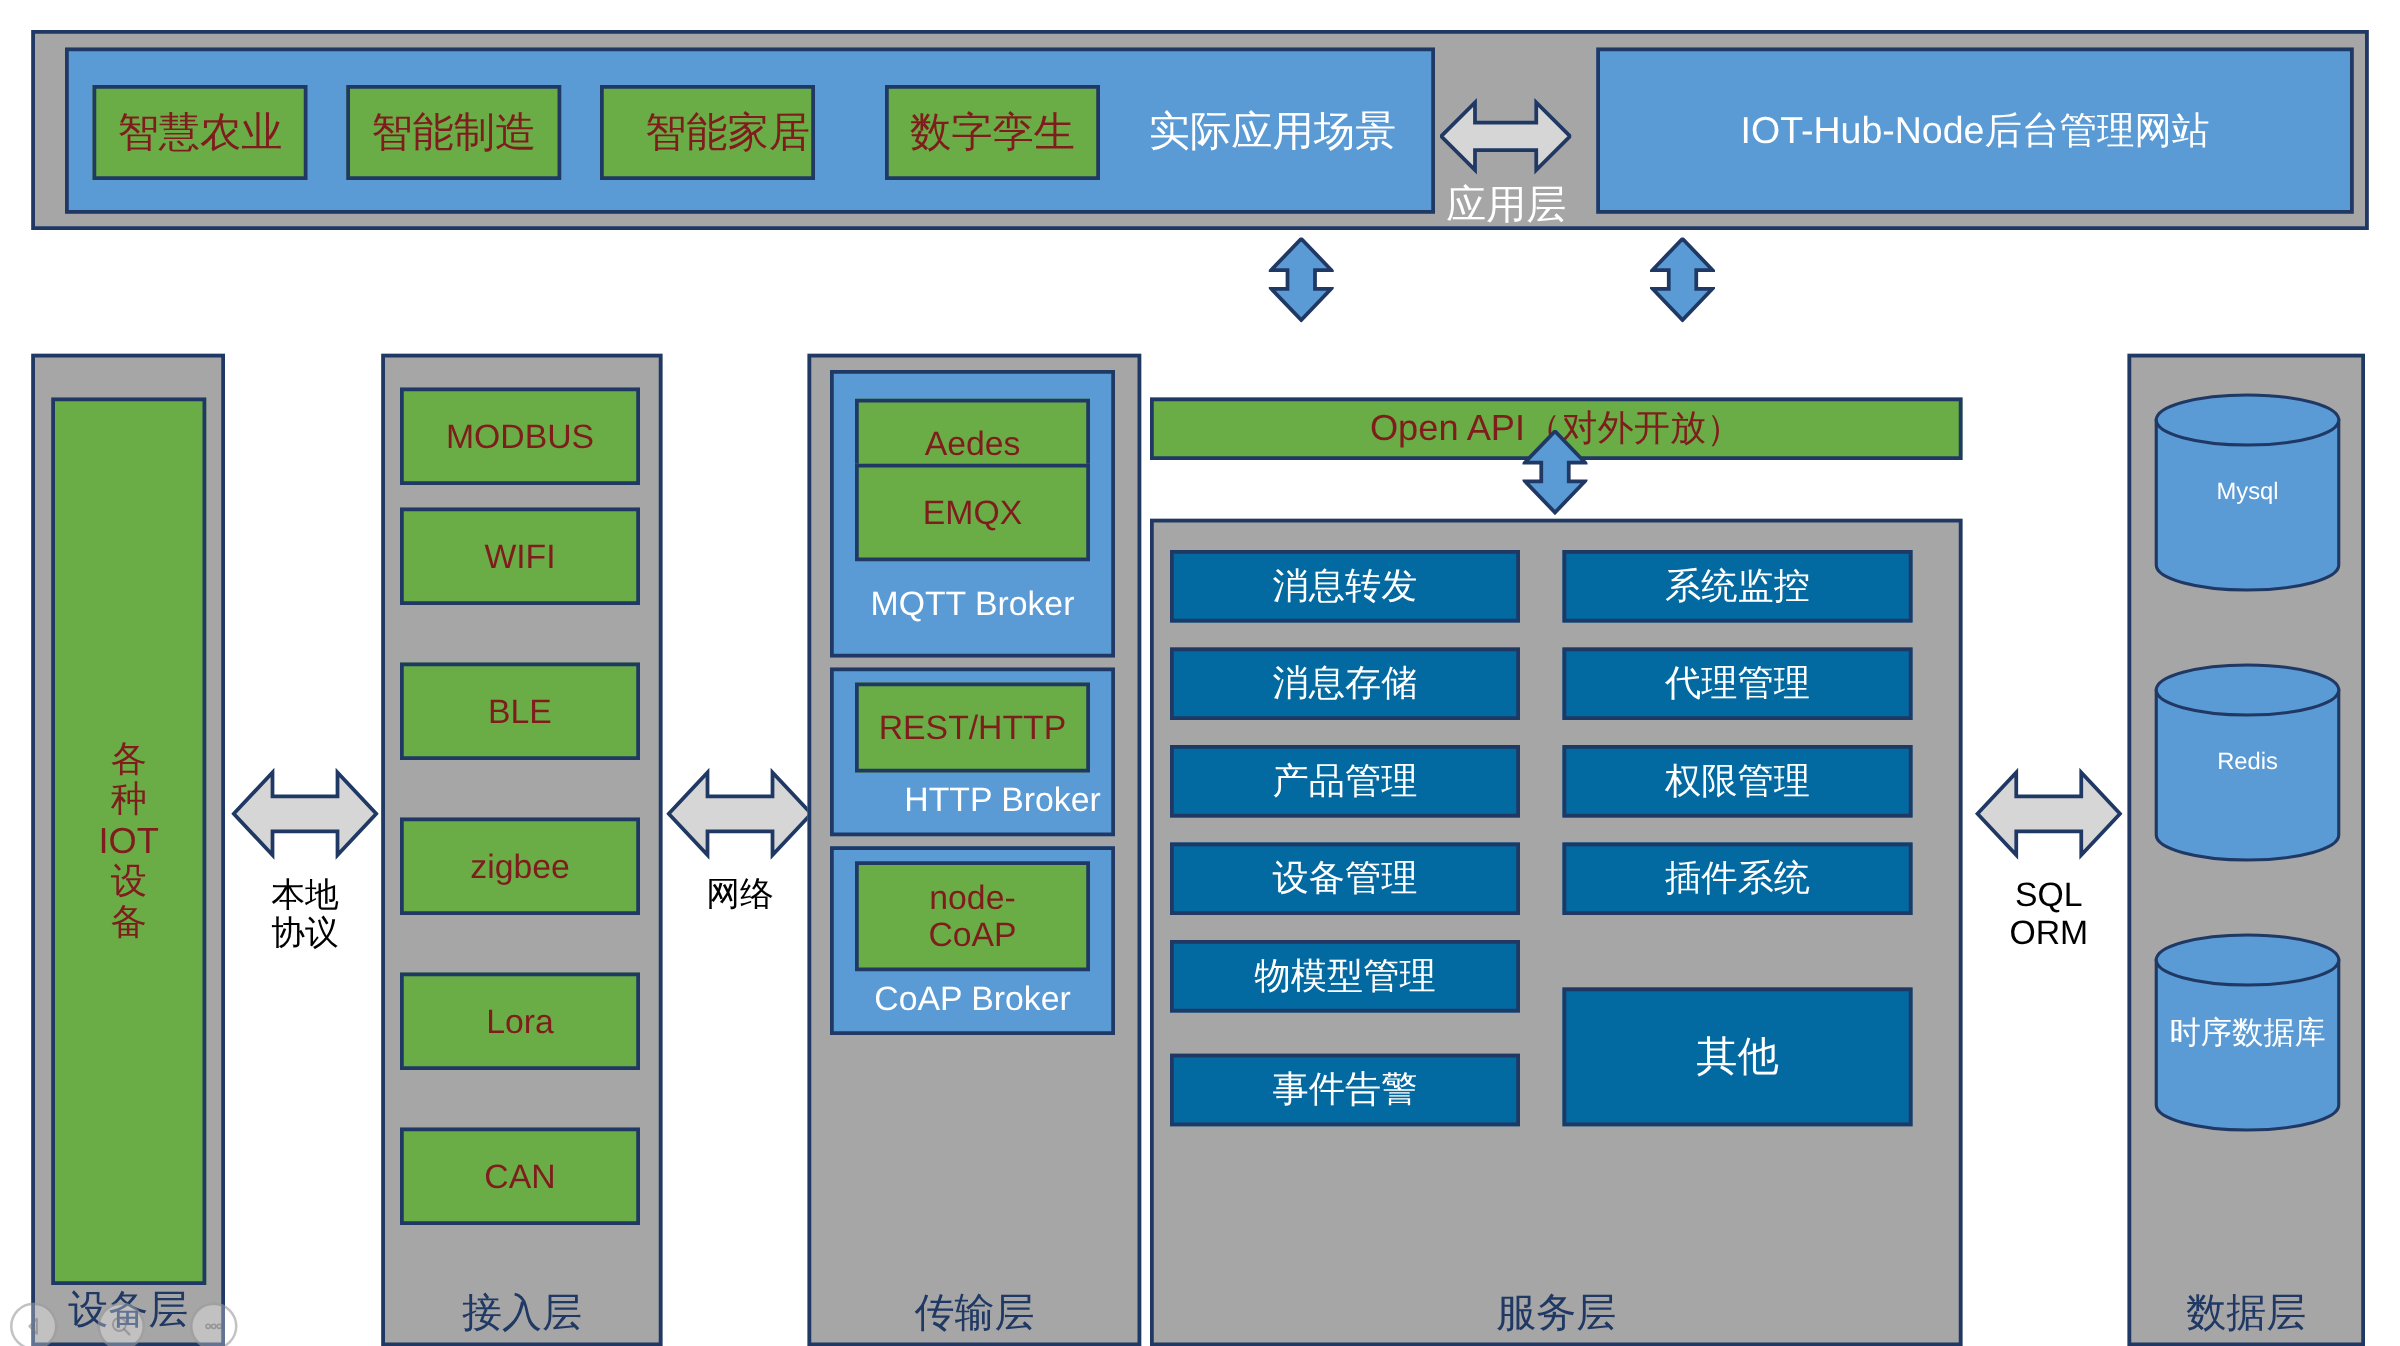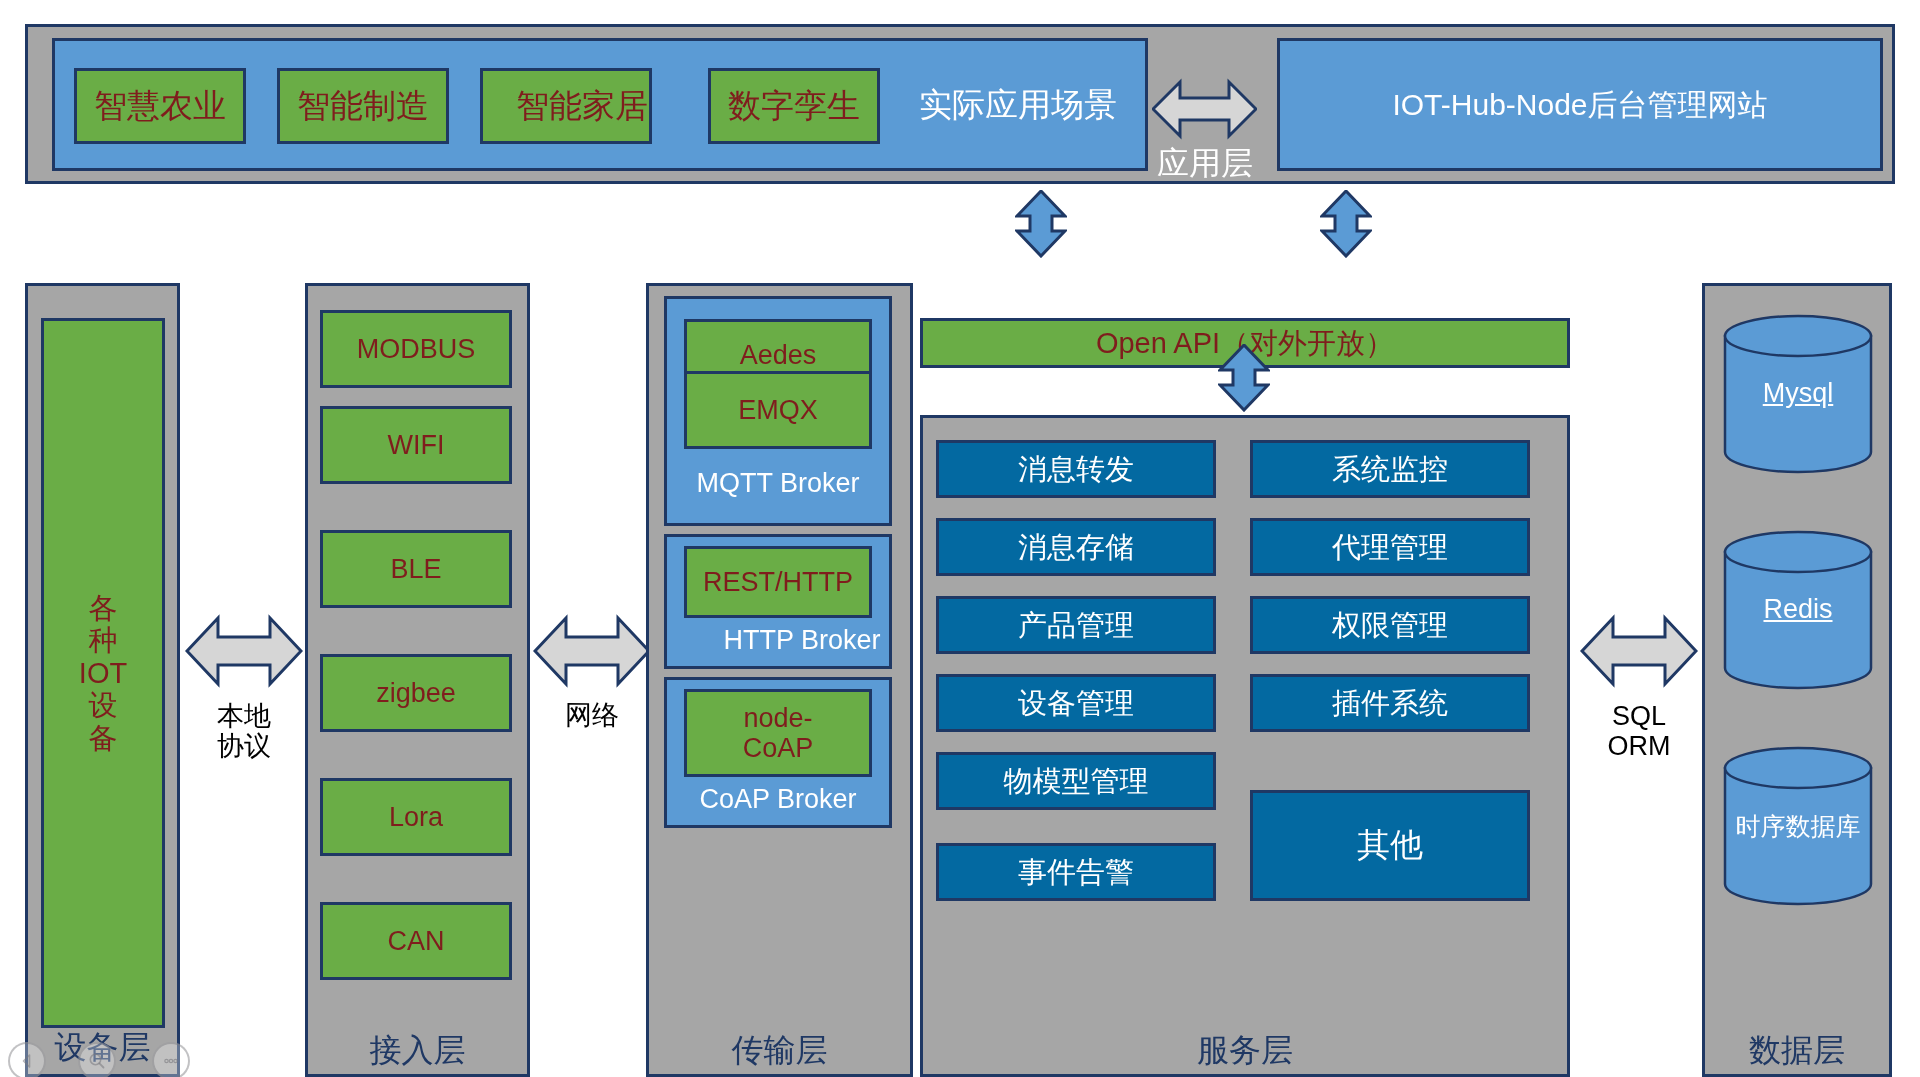--- a/index.html
+++ b/index.html
@@ -92,21 +92,21 @@
   
   .fs-app-scene   { font-size: 33px; }
   .fs-app-chip    { font-size: 33px; }
   .fs-app-site    { font-size: 30px; }
   .fs-layer-cap   { font-size: 32px; }
   .fs-access      { font-size: 27px; }
   .fs-broker-chip { font-size: 27px; }
   .fs-broker-cap  { font-size: 27px; }
   .fs-svc         { font-size: 29px; }
   .fs-openapi     { font-size: 29px; }
-  .fs-db          { font-size: 27px; text-decoration: underline; }
+  .fs-db          { font-size: 19px; }
   .fs-dbcn        { font-size: 25px; }
   .fs-conn        { font-size: 27px; }
   .fs-dev         { font-size: 29px; }
 </style>
 </head>
 <body>
 
 <div id="stage">
 
   <div class="gray-panel" style="left:25px; top:24px; width:1870px; height:160px;"></div>

